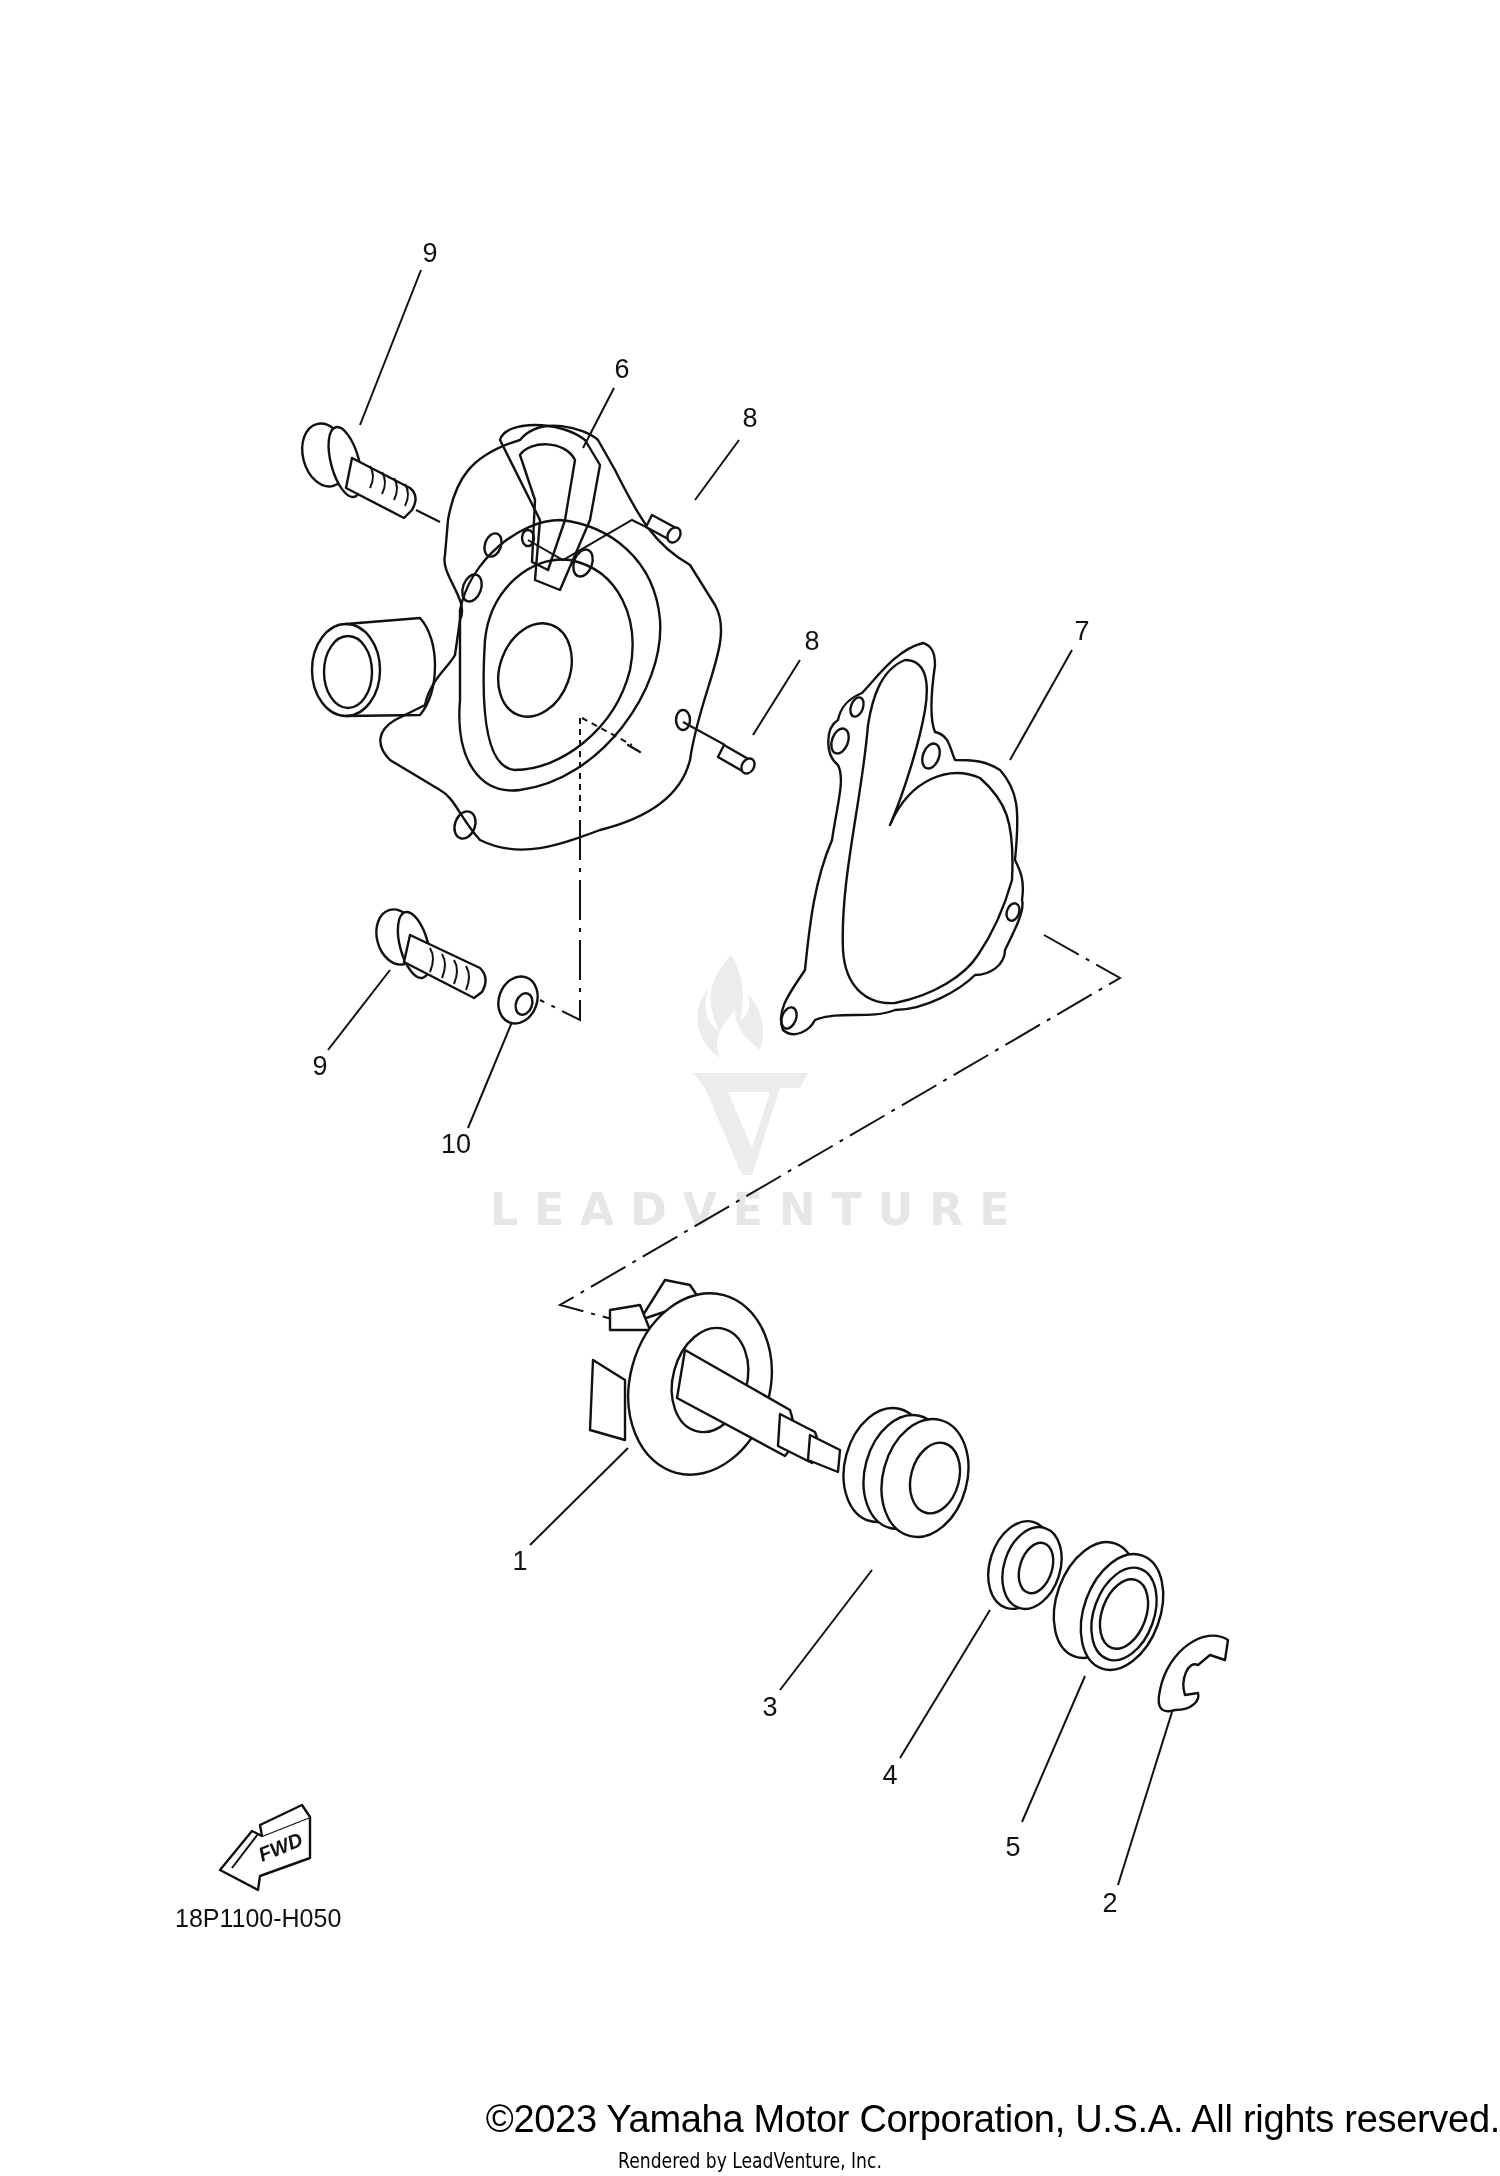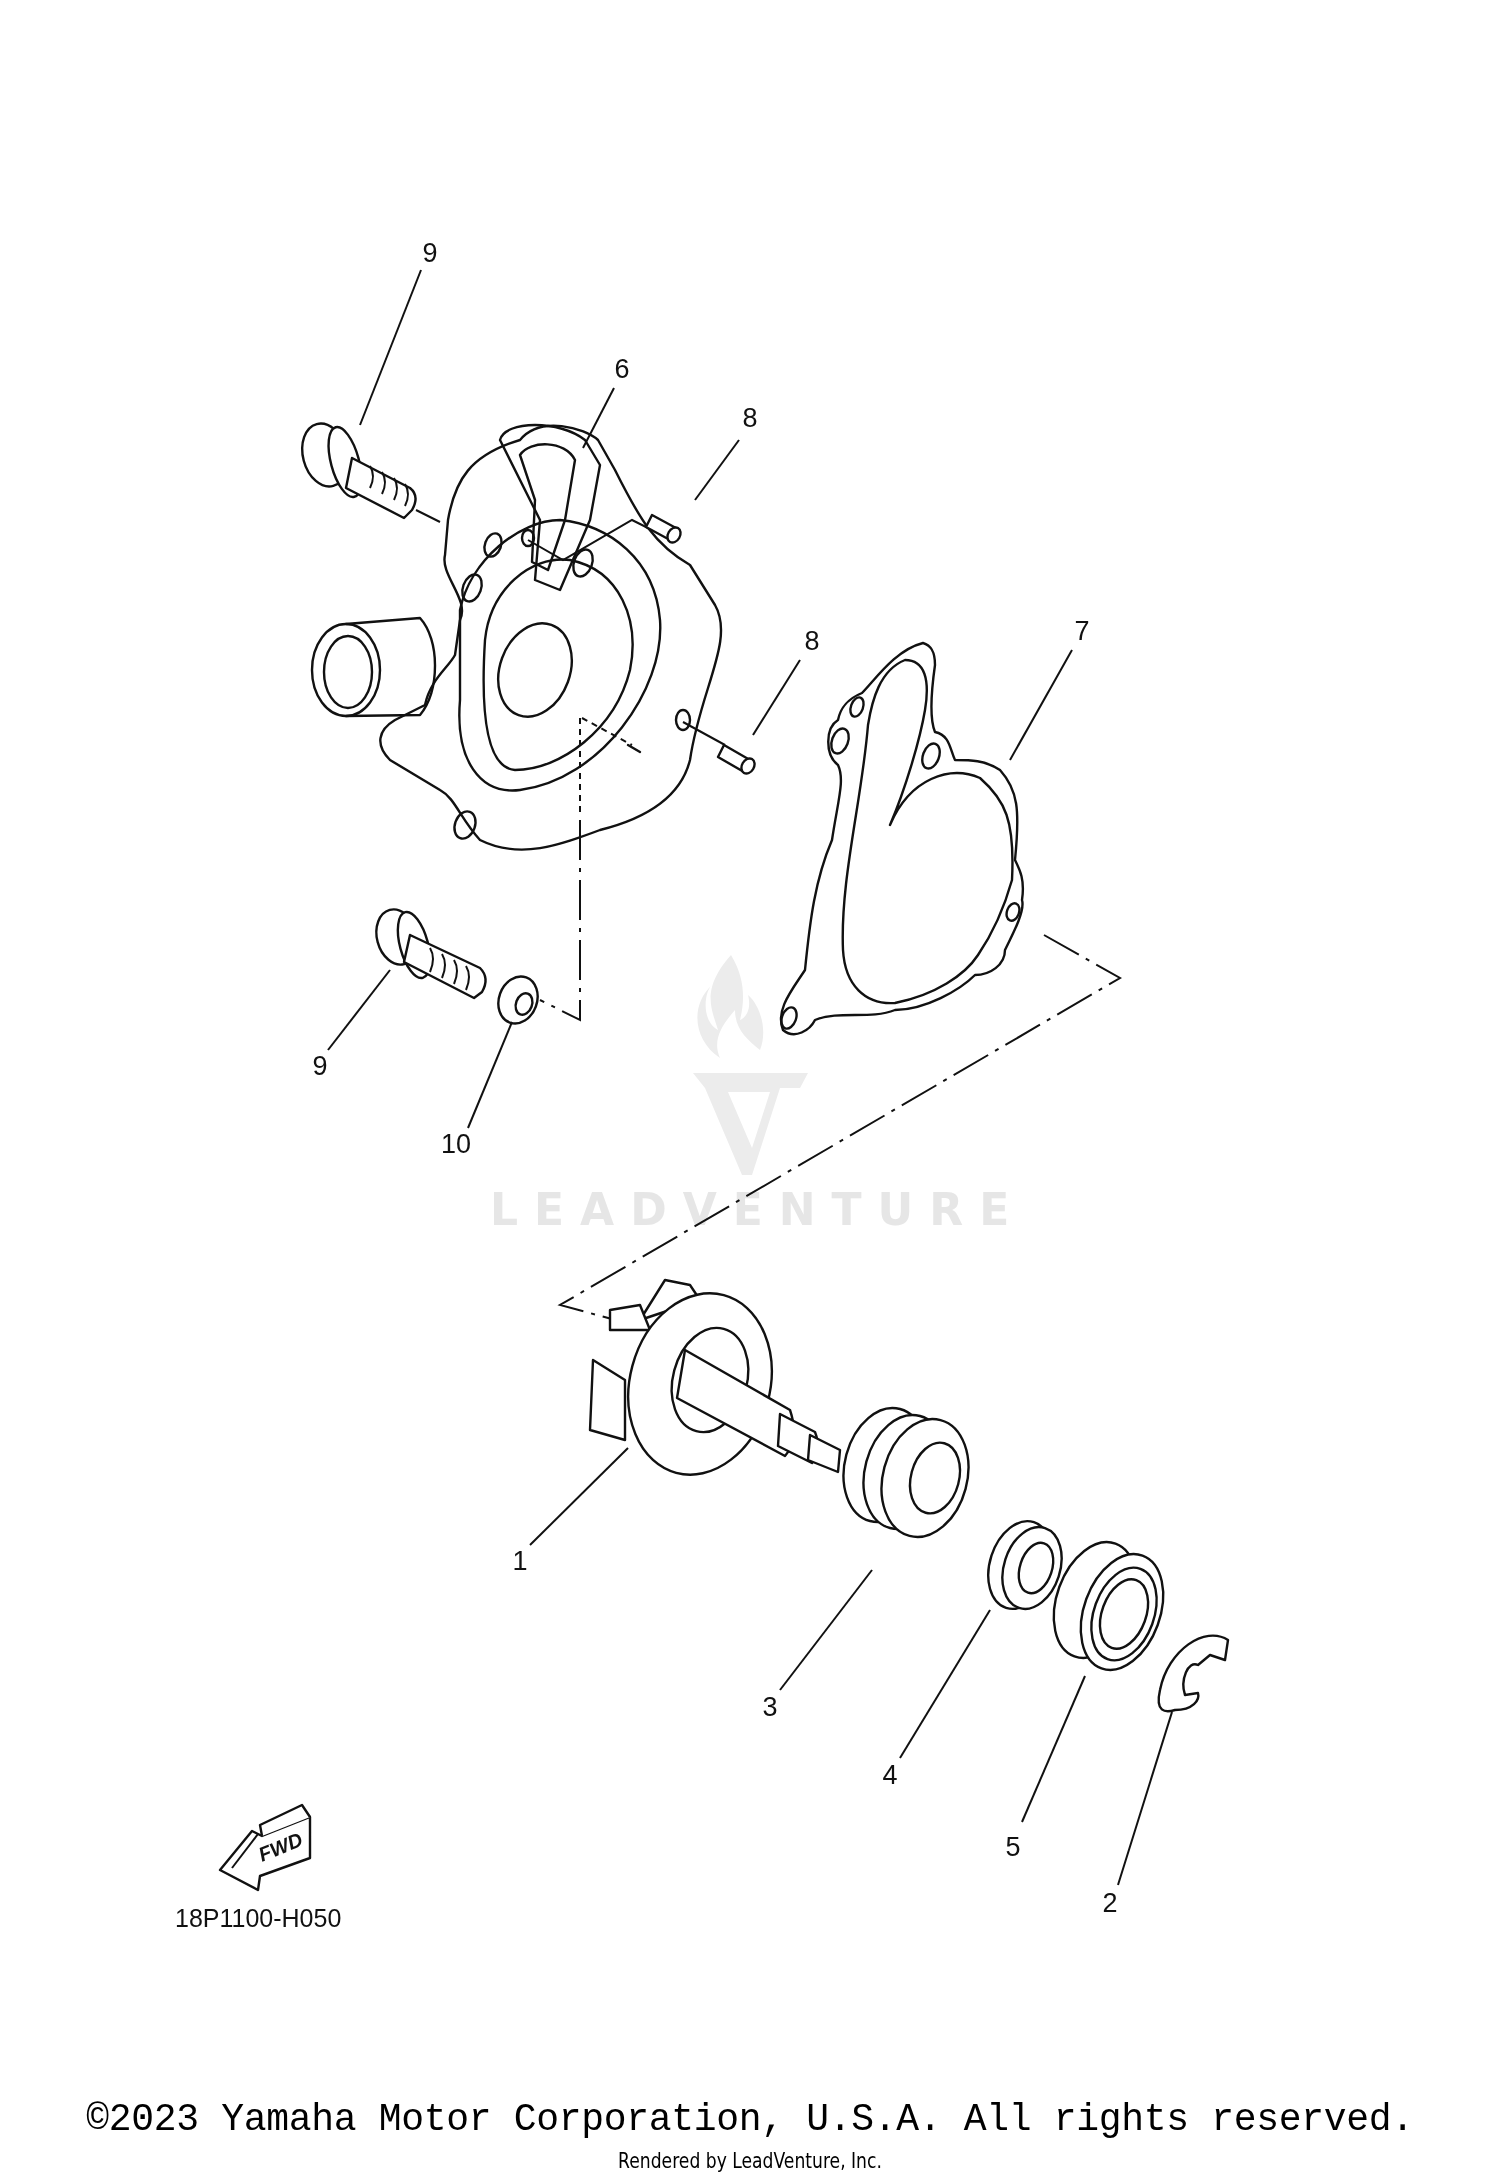--- a/index.html
+++ b/index.html
@@ -7,21 +7,21 @@
   #diagram{position:absolute;left:0;top:0;width:1500px;height:2176px;}
   .ln{fill:none;stroke:#111;stroke-width:2.4;stroke-linejoin:round;stroke-linecap:round;}
   .thin{fill:none;stroke:#111;stroke-width:2;}
   .dash{fill:none;stroke:#111;stroke-width:2;stroke-dasharray:40 8 4 8;}
   .dot{fill:none;stroke:#111;stroke-width:2;stroke-dasharray:6 5;}
   .wf{fill:#fff;stroke:#111;stroke-width:2.4;stroke-linejoin:round;}
   .callout-num{font-family:"Liberation Sans",sans-serif;font-size:27px;fill:#111;}
   .code{font-family:"Liberation Sans",sans-serif;font-size:25px;fill:#111;}
   .wm-text{font-family:"DejaVu Sans",sans-serif;font-size:44px;font-weight:bold;fill:#e6e6e6;letter-spacing:16px;}
   .wm{fill:#ececec;}
-  .footer{position:absolute;left:0;top:2098px;width:1500px;text-align:center;font-family:Liberation Mono, monospace;font-size:38px;color:#000;white-space:nowrap;letter-spacing:-0.3px;}
+  .footer{position:absolute;left:0;top:2098px;width:1500px;text-align:right;font-family:Liberation Sans, sans-serif;font-size:38px;color:#000;white-space:nowrap;letter-spacing:-0.3px;}
   .render-note{position:absolute;left:0;top:2148px;width:1500px;text-align:center;font-family:"DejaVu Sans",sans-serif;font-size:22px;color:#000;transform:scaleX(0.78);white-space:nowrap;}
 </style>
 </head>
 <body>
 
 <svg id="diagram" viewBox="0 0 1500 2176" xmlns="http://www.w3.org/2000/svg">
 
   <g>
     <path class="wm" d="M731,955 C700,990 712,1010 718,1030 C700,1020 705,990 712,985 C690,1005 693,1040 720,1058 C712,1040 722,1025 735,1010 C735,1030 748,1040 760,1050 C768,1030 760,1005 748,995 C752,1010 745,1018 740,1020 C745,1000 745,978 731,955 Z"></path>
     <path class="wm" d="M693,1073 L808,1073 L800,1088 L780,1088 L752,1175 L742,1175 L705,1088 Z M728,1092 L752,1148 L770,1092 Z" fill-rule="evenodd"></path>

